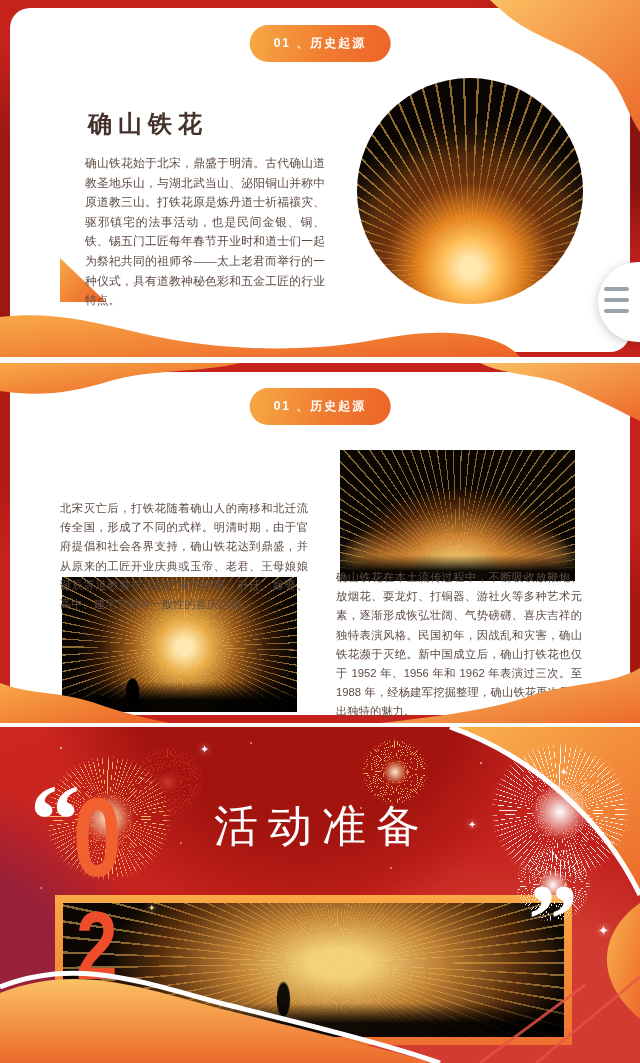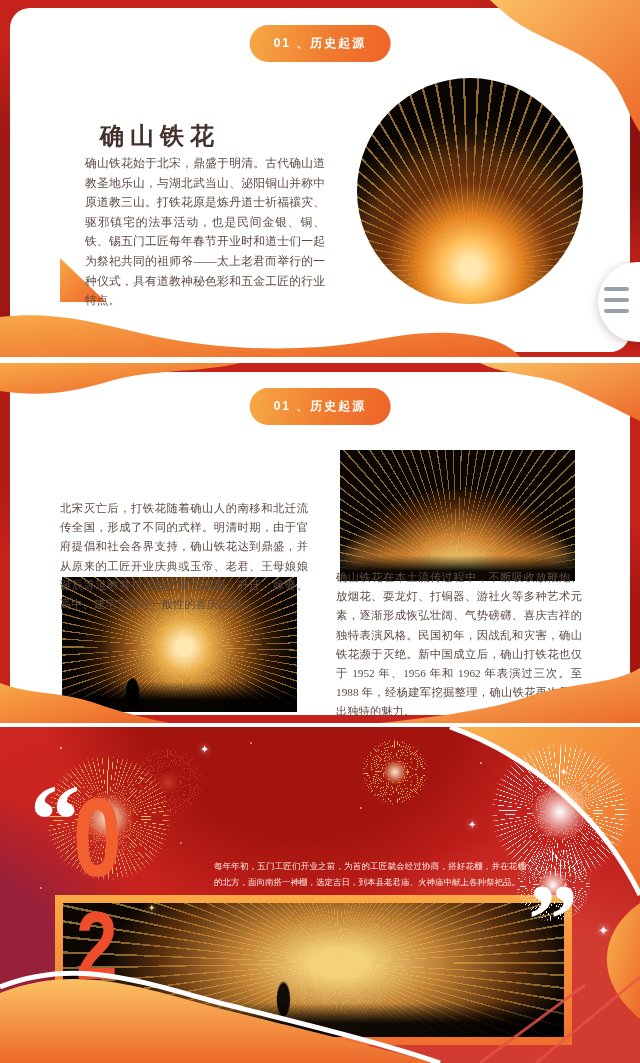--- a/index.html
+++ b/index.html
@@ -20,23 +20,23 @@
                  radial-gradient(circle at -70px 290px,#97203a 0 150px,rgba(151,32,58,0) 240px),
                  radial-gradient(circle at 520px 390px,#d23b2f 0 190px,rgba(210,59,47,0) 280px),
                  linear-gradient(160deg,#cd2620,#c3201c 60%,#b81e24);}
   .card{position:absolute;background:#ffffff;border-radius:20px;}
   .c1{left:10px;top:8px;right:10px;bottom:5px;}
   .c2{left:10px;top:9px;right:10px;bottom:8px;}
   .badge{position:absolute;left:50%;transform:translateX(-50%);top:25px;height:37px;
          padding:0 24px;border-radius:19px;white-space:nowrap;
          background:linear-gradient(100deg,#f6a945,#f07c30 55%,#ee6328);
          color:#fff;font-weight:bold;font-size:12px;line-height:37px;letter-spacing:2px;z-index:6;}
-  .title1{position:absolute;left:88px;top:108px;margin:12px;font-family:"Liberation Serif",serif;
+  .title1{position:absolute;left:88px;top:108px;margin:0;font-family:"Liberation Serif",serif;
           font-size:24px;font-weight:bold;color:#44312c;letter-spacing:6px;z-index:3;}
-  .para{position:absolute;margin:0;font-family:Liberation Serif, serif;color:#5d4a43;
+  .para{position:absolute;margin:0;font-family:Liberation Sans, sans-serif;color:#5d4a43;
         text-align:justify;z-index:3;}
   .p1{left:85px;top:154px;width:240px;font-size:11.8px;line-height:19.6px;}
   .p2l{left:60px;top:92px;width:248px;font-size:11.3px;line-height:19.2px;margin-top:44px;}
   .p2r{left:336px;top:205px;width:246px;font-size:11.3px;line-height:19.2px;}
   .photo{position:absolute;overflow:hidden;z-index:2;}
   .ph-circle{left:357px;top:78px;width:226px;height:226px;border-radius:50%;
     background:
       radial-gradient(circle at 50% 84%, #ffe7ae 0 10px, #ffc05a 28px, rgba(244,140,34,.9) 52px, rgba(150,64,14,.55) 85px, rgba(40,16,5,0) 130px),
       repeating-conic-gradient(from 160deg at 50% 84%, rgba(255,190,80,.55) 0 .7deg, rgba(0,0,0,0) .7deg 4.3deg),
       radial-gradient(circle at 50% 84%, rgba(255,150,50,.22) 0 110px, rgba(0,0,0,0) 150px),
@@ -166,21 +166,21 @@
     <div class="dotfield"></div>
 
     <div class="burst" style="left:28px;top:11px;width:160px;height:160px;"></div>
     <div class="burst redb" style="left:123px;top:10px;width:90px;height:90px;"></div>
     <div class="burst" style="left:353px;top:3px;width:84px;height:84px;"></div>
     <div class="burst white" style="left:472px;top:-3px;width:176px;height:176px;"></div>
     <div class="burst white" style="left:505px;top:110px;width:96px;height:96px;"></div>
 
     <span class="quote q-open">“</span>
     <span class="digit d0">0</span>
-    <p class="para p3">每年年初，五门工匠们开业之前，为首的工匠就会经过协商，搭好花棚，并在花棚的北方，面向南搭一神棚，选定吉日，到本县老君庙、火神庙中献上各种祭祀品。</p>
+    <h1 class="title3">活动准备</h1>
     <span class="quote q-close">”</span>
 
     <div class="frame">
       <div class="ph-wide"></div>
     </div>
     <span class="digit d2">2</span>
 
     <span class="spark" style="left:200px;top:16px;font-size:11px;">✦</span>
     <span class="spark" style="left:468px;top:92px;font-size:10px;">✦</span>
     <span class="spark" style="left:598px;top:196px;font-size:13px;">✦</span>

